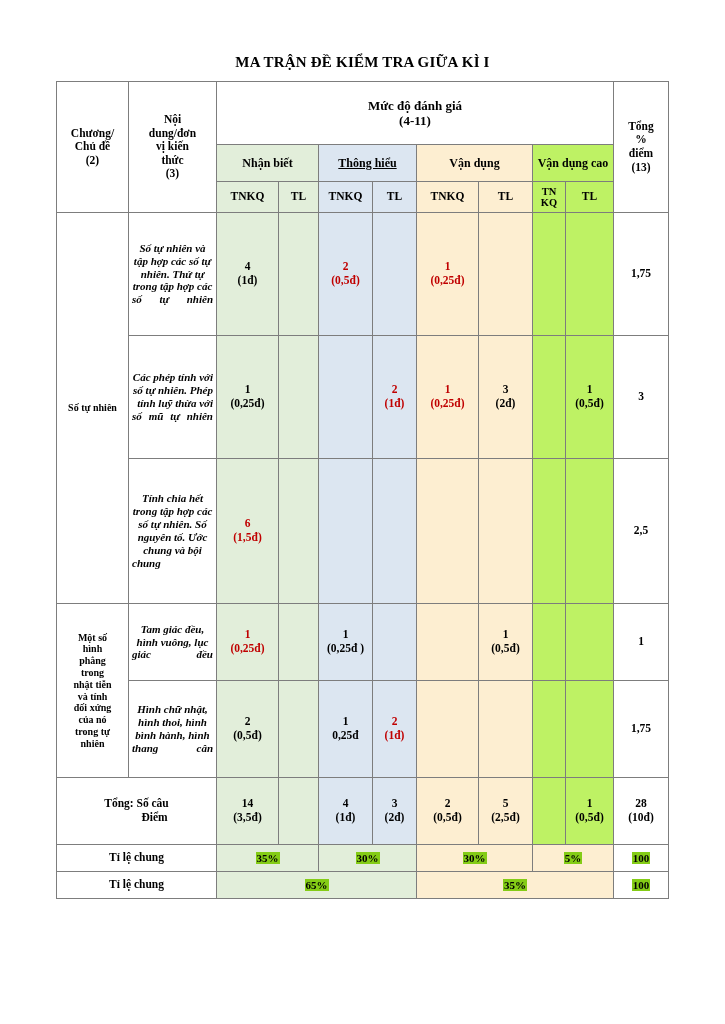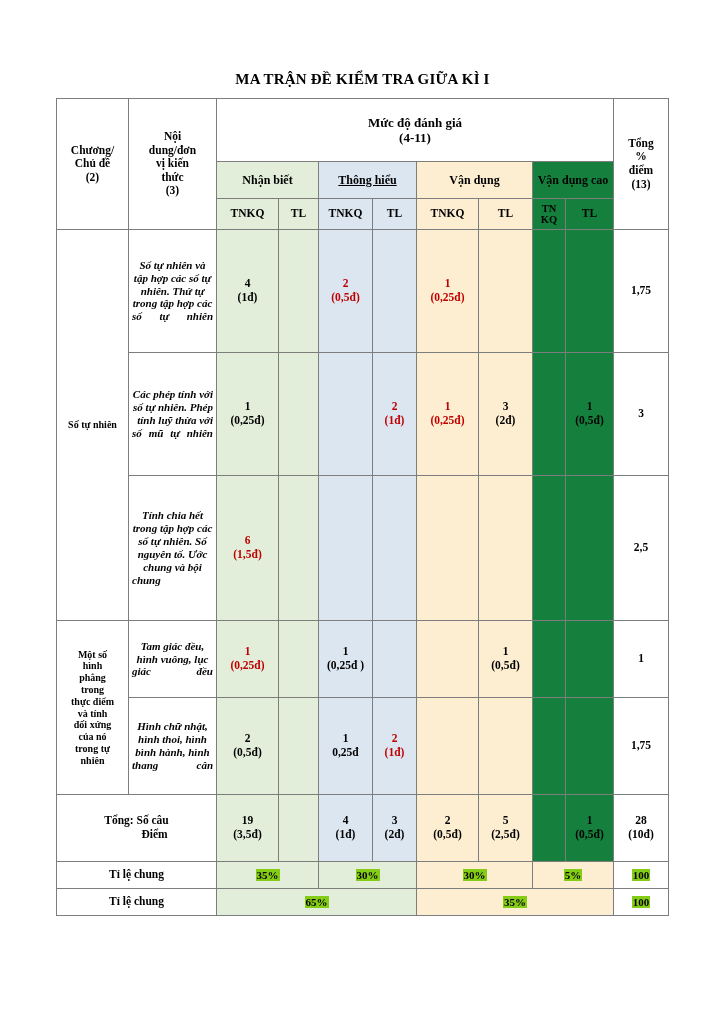--- a/index.html
+++ b/index.html
@@ -12,21 +12,21 @@
     height: 1024px;
     font-family: "Liberation Serif", "DejaVu Serif", serif;
     color: #000;
     position: relative;
     overflow: hidden;
   }
   .page {
     width: 725px;
     height: 1024px;
     box-sizing: border-box;
-    padding: 17px;
+    padding: 0;
   }
   .doc-title {
     text-align: center;
     font-weight: bold;
     font-size: 15px;
     letter-spacing: 0.2px;
     margin: 0;
     padding: 54px 0 10px 0;
     font-family: "Liberation Serif", "DejaVu Serif", serif;
   }
@@ -55,21 +55,21 @@
   col.c-vd-tl  { width: 54px; }
   col.c-vdc-tn { width: 33px; }
   col.c-vdc-tl { width: 48px; }
   col.c-tong   { width: 55px; }
 
   .hdr { font-weight: bold; }
 
   .bg-green  { background: #e2eeda; }
   .bg-blue   { background: #dce6f1; }
   .bg-orange { background: #fdeed1; }
-  .bg-gray   { background: #15803d; }
+  .bg-gray   { background: #bef264; }
   .bg-white  { background: #ffffff; }
 
   .txt-red { color: #c00000; font-weight: bold; }
   .txt-black { color: #000; font-weight: bold; }
 
   .cell-val { font-weight: bold; font-size: 11.5px; }
   .cell-val .num { display: block; }
   .cell-val .pts { display: block; }
 
   td.topic {
@@ -283,21 +283,21 @@
         </td>
         <td class="cell-val bg-white txt-black">2,5</td>
       </tr>
 
       <tr>
         <td rowspan="2" class="topic bg-white">
           <span>Một số</span><br>
           <span>hình</span><br>
           <span>phẳng</span><br>
           <span>trong</span><br>
-          <span>thực điểm</span><br>
+          <span>nhật tiễn</span><br>
           <span>và tính</span><br>
           <span>đối xứng</span><br>
           <span>của nó</span><br>
           <span>trong tự</span><br>
           <span>nhiên</span>
         </td>
         <td class="content bg-white" style="height:72px;">Tam giác đều, hình vuông, lục giác đều</td>
         <td class="cell-val bg-green txt-red">
           <span class="num">1</span>
           <span class="pts">(0,25đ)</span>
@@ -359,21 +359,21 @@
         </td>
         <td class="cell-val bg-white txt-black">1,75</td>
       </tr>
 
       <tr>
         <td colspan="2" class="total-label bg-white" style="height:62px;">
           <span>Tổng:   Số câu</span>
           <span class="l2">Điểm</span>
         </td>
         <td class="cell-val bg-green txt-black">
-          <span class="num">19</span>
+          <span class="num">14</span>
           <span class="pts">(3,5đ)</span>
         </td>
         <td class="cell-val bg-green">
           <span class="num"></span>
         </td>
         <td class="cell-val bg-blue txt-black">
           <span class="num">4</span>
           <span class="pts">(1đ)</span>
         </td>
         <td class="cell-val bg-blue txt-black">

